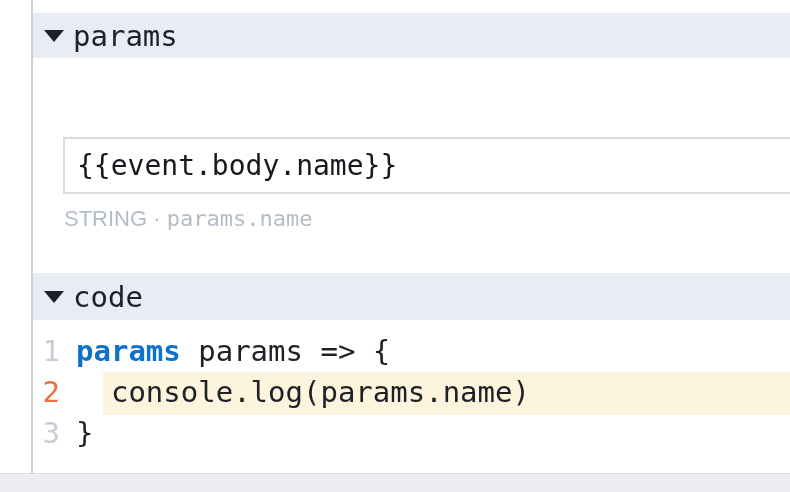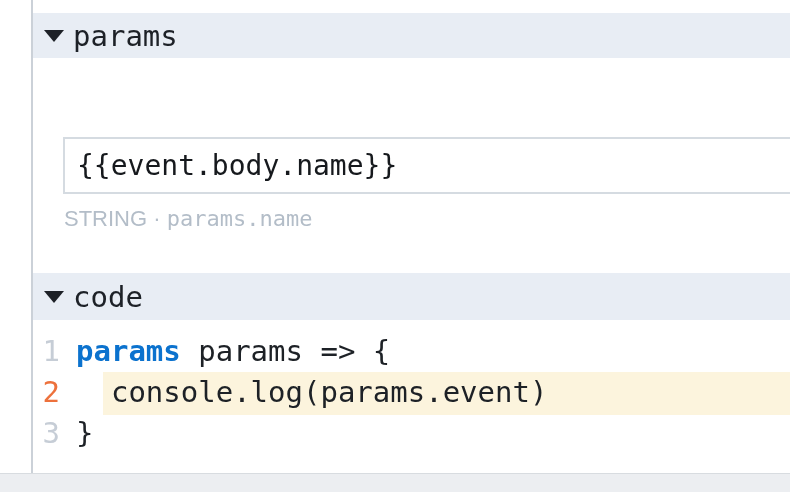--- a/index.html
+++ b/index.html
@@ -176,21 +176,21 @@
 
       <div class="line-highlight"></div>
 
       <div class="code-line l1">
         <div class="gutter-num">1</div>
         <div class="code-text"><span class="tok-keyword">params</span><span> params =&gt; {</span></div>
       </div>
 
       <div class="code-line l2">
         <div class="gutter-num active">2</div>
-        <div class="code-text">  console.log(params.event)</div>
+        <div class="code-text">  console.log(params.name)</div>
       </div>
 
       <div class="code-line l3">
         <div class="gutter-num">3</div>
         <div class="code-text">}</div>
       </div>
 
     </div>
 
   </div>

